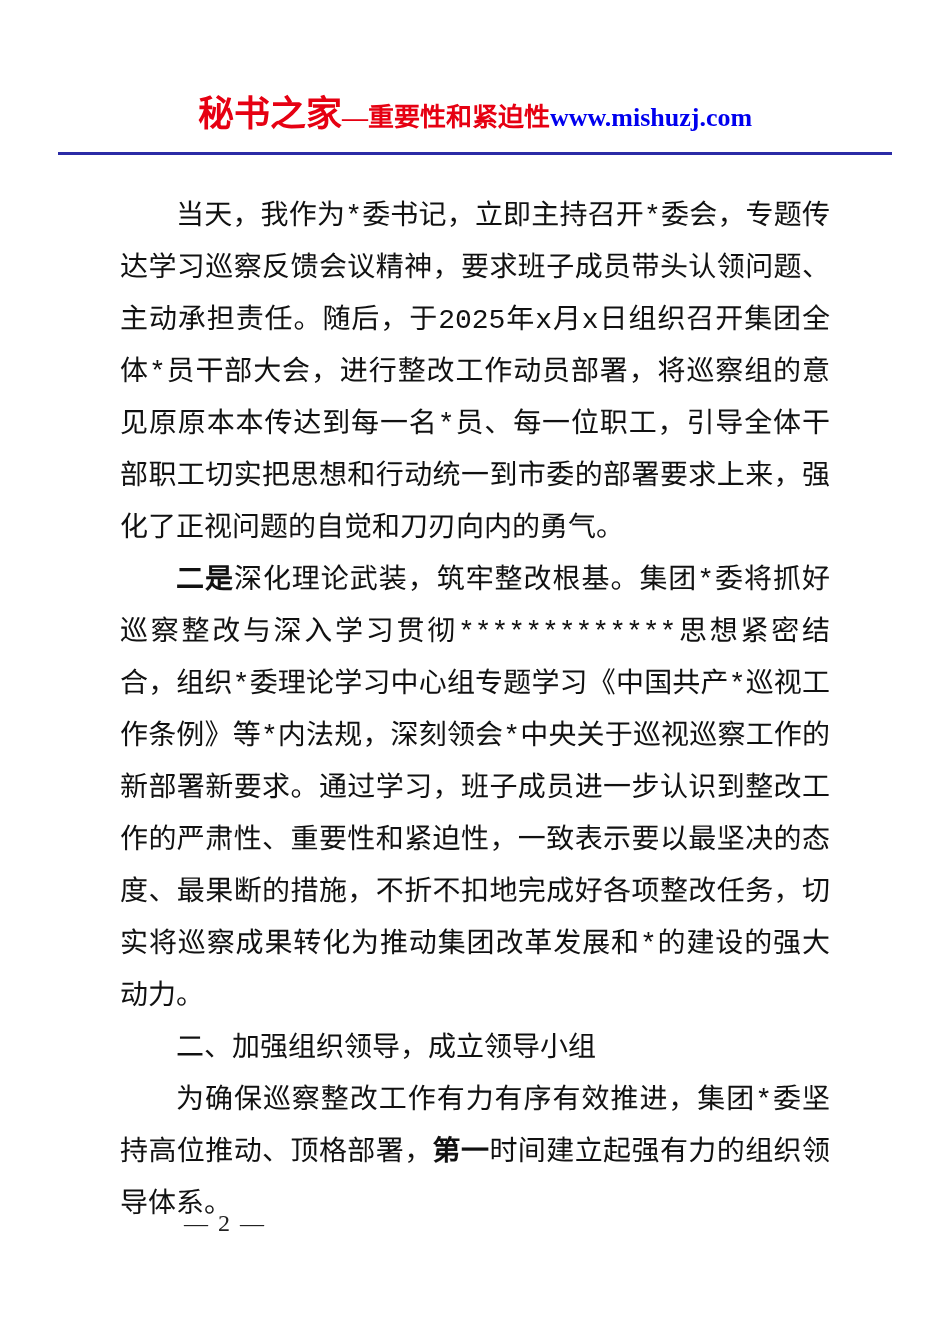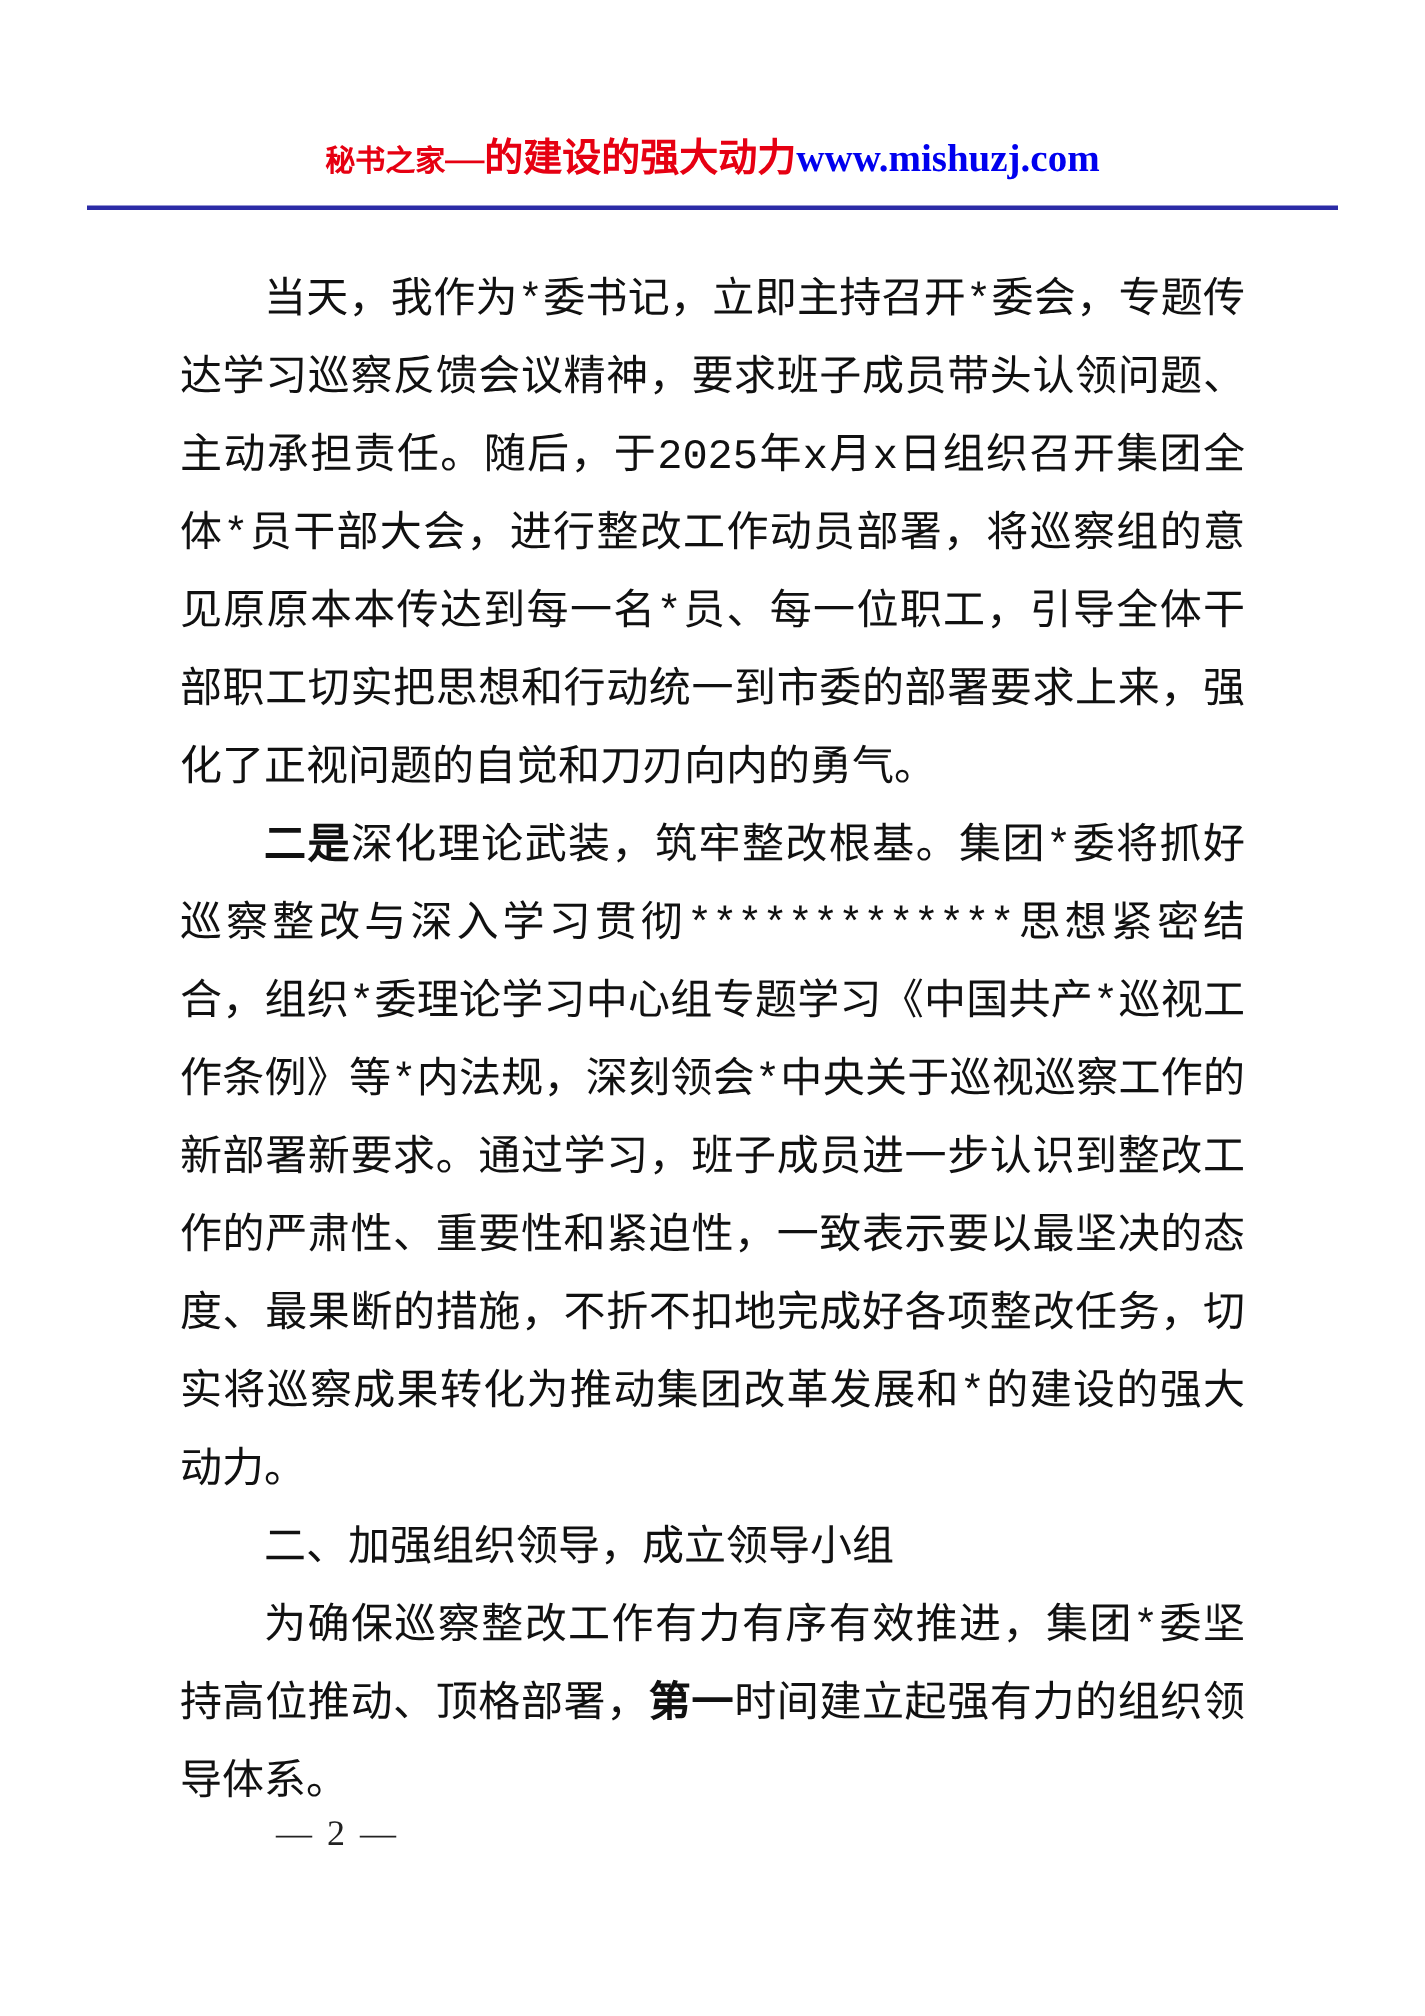--- a/index.html
+++ b/index.html
@@ -18,21 +18,21 @@
   }
   .doc-header {
     padding-top: 84px;
     text-align: center;
     font-weight: 700;
     font-size: 26px;
     white-space: nowrap;
   }
   .doc-header .brand {
     color: #e60012;
-    font-size: 20px;
+    font-size: 36px;
   }
   .doc-header .tagline {
     color: #e60012;
   }
   .doc-header .url {
     color: #0000ee;
     text-decoration: none;
     cursor: pointer;
   }
   .header-rule {
@@ -62,21 +62,21 @@
     color: #222222;
     letter-spacing: 2px;
   }
 </style>
 </head>
 <body>
 
 <div class="page">
 
   <header class="doc-header">
-    <span class="brand">秘书之家</span><span class="tagline">—的建设的强大动力</span><a class="url">www.mishuzj.com</a>
+    <span class="brand">秘书之家</span><span class="tagline">—重要性和紧迫性</span><a class="url">www.mishuzj.com</a>
   </header>
 
   <div class="header-rule"></div>
 
   <main class="doc-body">
 
     <p><span>当天，我作为*委书记，立即主持召开*委会，专题传达学习巡察反馈会议精神，要求班子成员带头认领问题、主动承担责任。随后，于2025年x月x日组织召开集团全体*员干部大会，进行整改工作动员部署，将巡察组的意见原原本本传达到每一名*员、每一位职工，引导全体干部职工切实把思想和行动统一到市委的部署要求上来，强化了正视问题的自觉和刀刃向内的勇气。</span></p>
 
     <p><span class="bold">二是</span><span>深化理论武装，筑牢整改根基。集团*委将抓好巡察整改与深入学习贯彻*************思想紧密结合，组织*委理论学习中心组专题学习《中国共产*巡视工作条例》等*内法规，深刻领会*中央关于巡视巡察工作的新部署新要求。通过学习，班子成员进一步认识到整改工作的严肃性、重要性和紧迫性，一致表示要以最坚决的态度、最果断的措施，不折不扣地完成好各项整改任务，切实将巡察成果转化为推动集团改革发展和*的建设的强大动力。</span></p>
 

